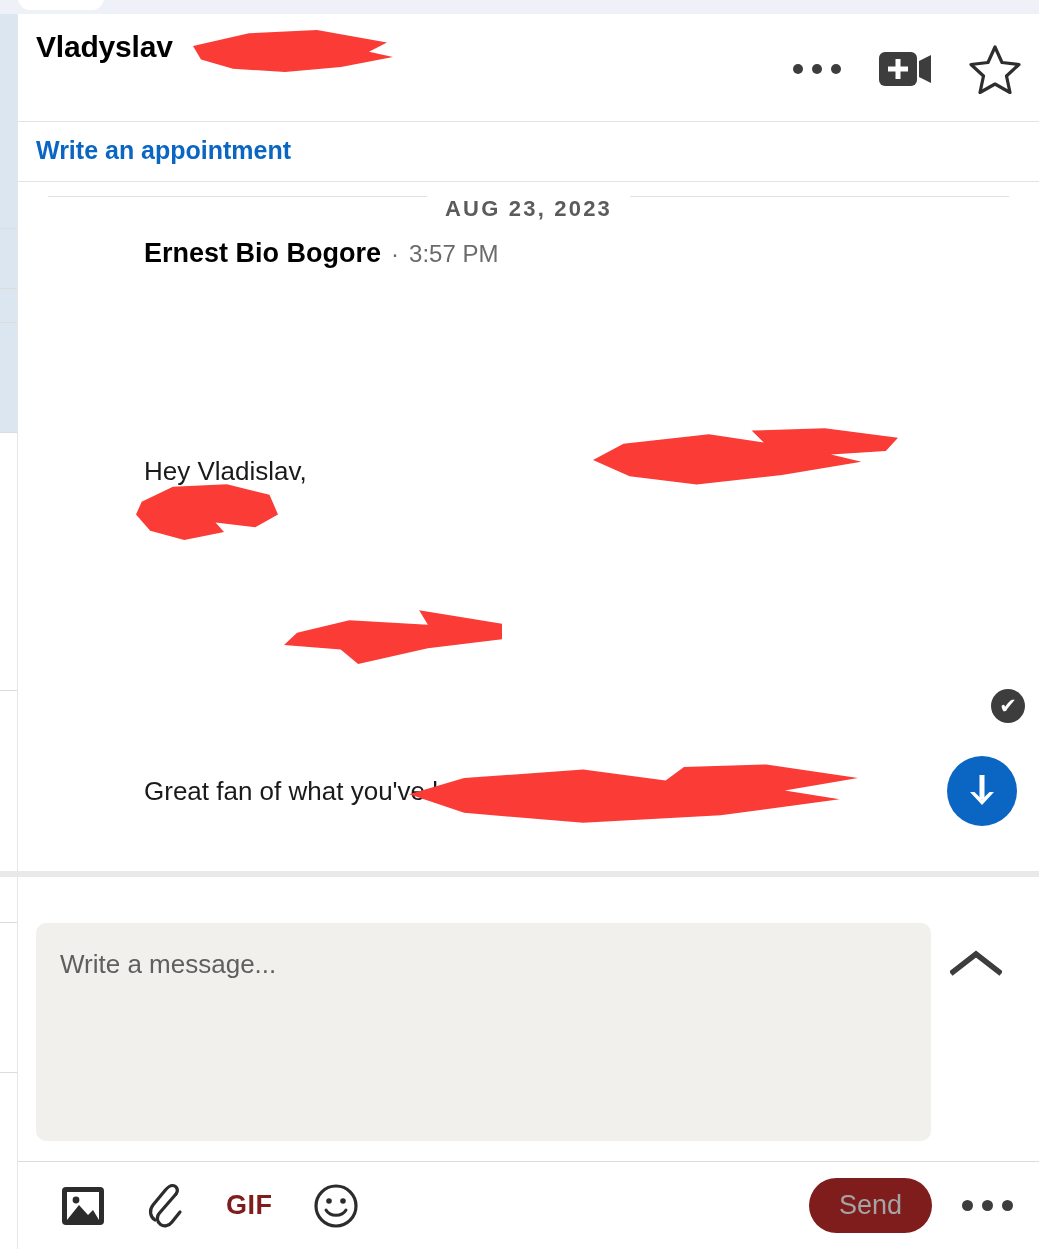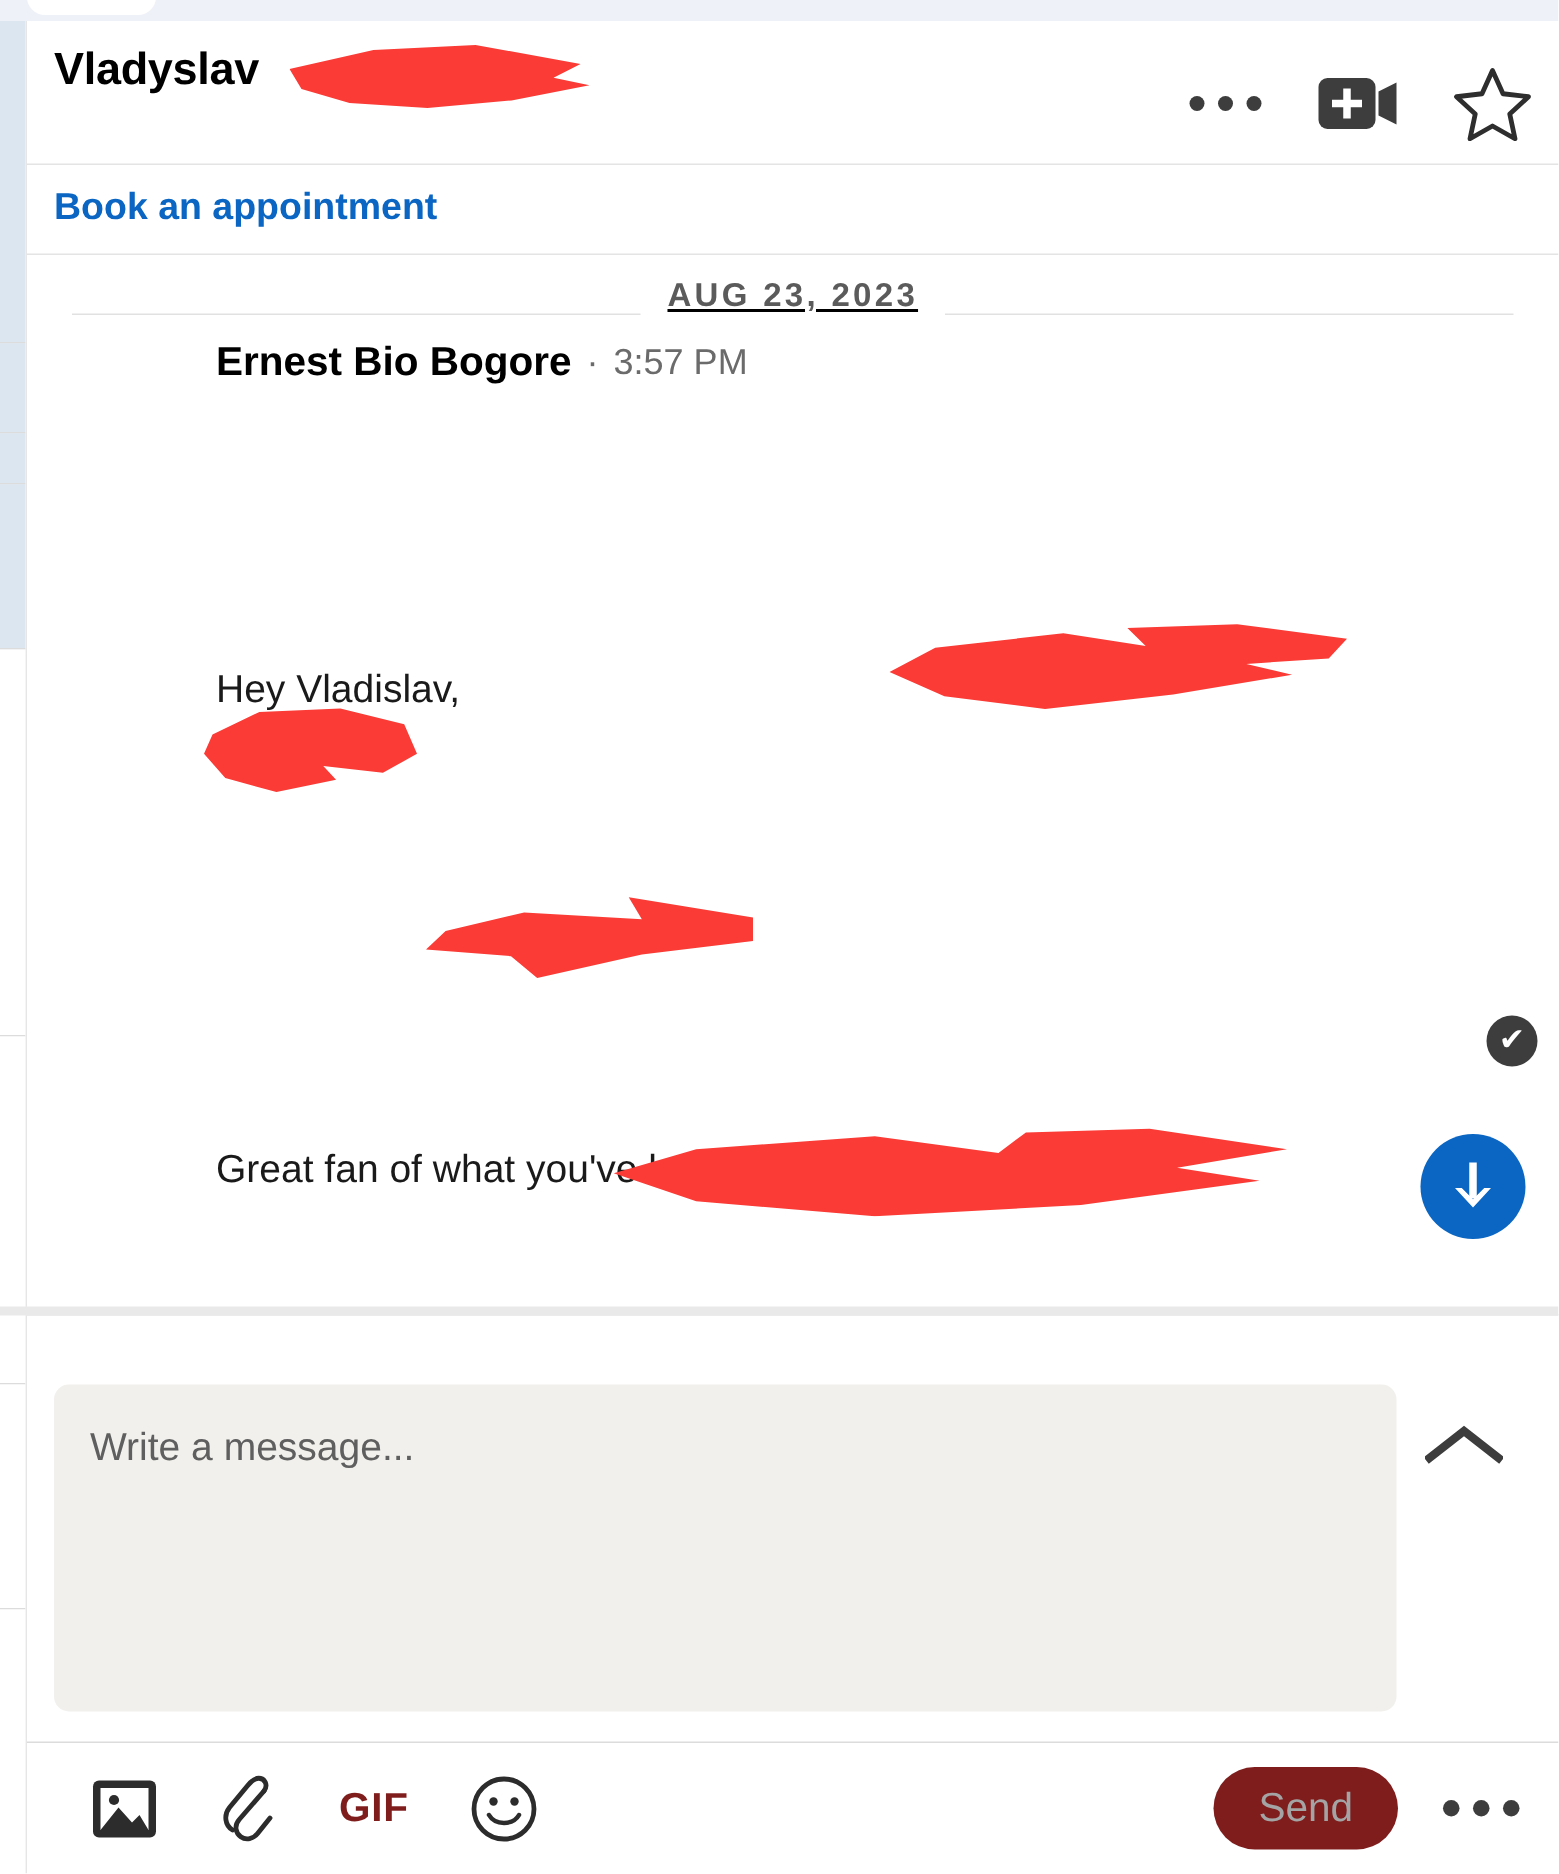--- a/index.html
+++ b/index.html
@@ -52,21 +52,21 @@
     background: #ffffff;
     display: flex; flex-direction: column;
   }
 
   
   .thread-header {
     position: relative;
     padding: 16px 18px 10px 18px;
     border-bottom: 1px solid #e4e4e4;
     flex: 0 0 auto;
-    height: 96px;
+    height: 108px;
     overflow: hidden;
   }
   .header-name-row { display: flex; align-items: flex-start; }
   .header-name {
     font-size: 30px; font-weight: 700; color: #000000;
     letter-spacing: -0.2px; white-space: nowrap;
     line-height: 1.15;
   }
   .header-subtitle {
     margin-top: 6px;
@@ -99,24 +99,23 @@
 
   
   .thread-scroll {
     position: relative;
     flex: 1 1 auto;
     overflow: hidden;
     background: #ffffff;
   }
 
   .date-divider {
-    display: flex; align-items: flex-end;
+    display: flex; align-items: flex-start;
     padding: 14px 30px 10px 30px;
     gap: 18px;
-    text-decoration: underline;
   }
   .date-divider .rule { flex: 1 1 auto; height: 1px; background: #e1e1e1; }
   .date-divider .label {
     font-size: 22px; font-weight: 700; color: #5b5b5b;
     letter-spacing: 2.2px;
   }
 
   .msg-group { position: relative; padding: 6px 18px 10px 18px; }
   .msg-row { display: flex; align-items: flex-end; }
 
@@ -251,21 +250,21 @@
             <path d="M26 3 L33 18.5 L50 20.5 L37.5 32 L41 48.5 L26 40 L11 48.5 L14.5 32 L2 20.5 L19 18.5 Z" fill="none" stroke="#2e2e2e" stroke-width="3.2" stroke-linejoin="round"></path>
           </svg>
         </div>
       </div>
 
       <div class="redact" style="left:175px; top:16px; width:200px; height:42px;
                   clip-path: polygon(0% 38%, 28% 8%, 62% 0%, 97% 30%, 88% 52%, 100% 64%, 74% 88%, 46% 100%, 20% 92%, 4% 70%);"></div>
     </div>
 
     <div class="book-row">
-      <span class="book-link">Book an appointment</span>
+      <span class="book-link">Write an appointment</span>
     </div>
 
     <div class="thread-scroll">
 
       <div class="date-divider">
         <span class="rule"></span>
         <span class="label">AUG 23, 2023</span>
         <span class="rule"></span>
       </div>
 

